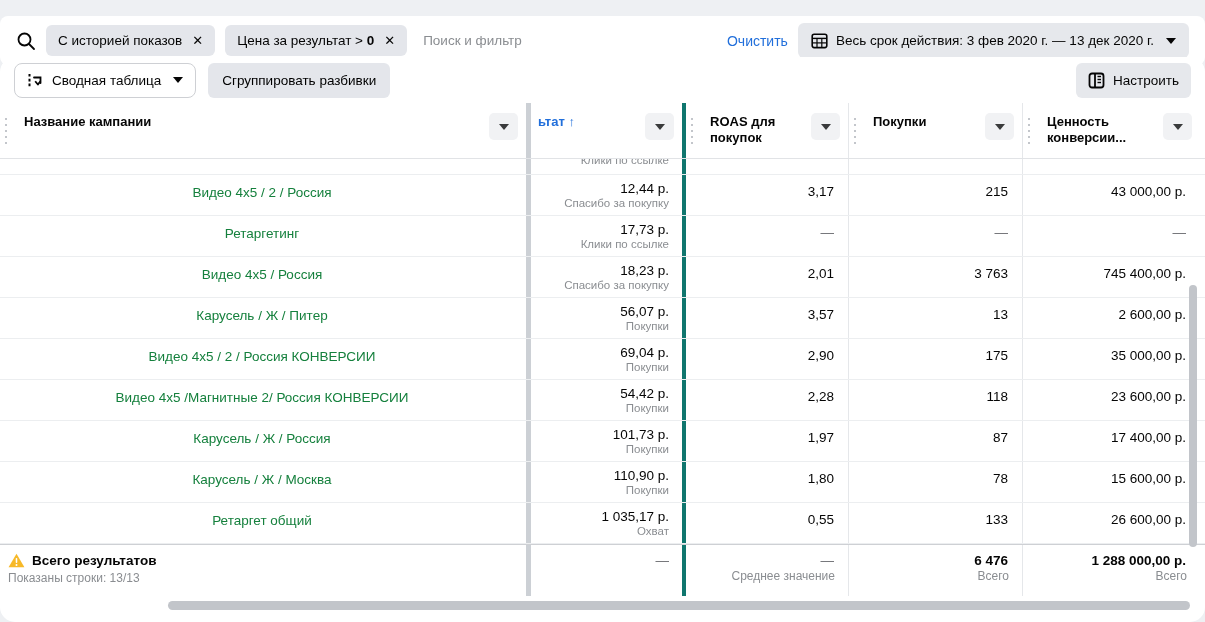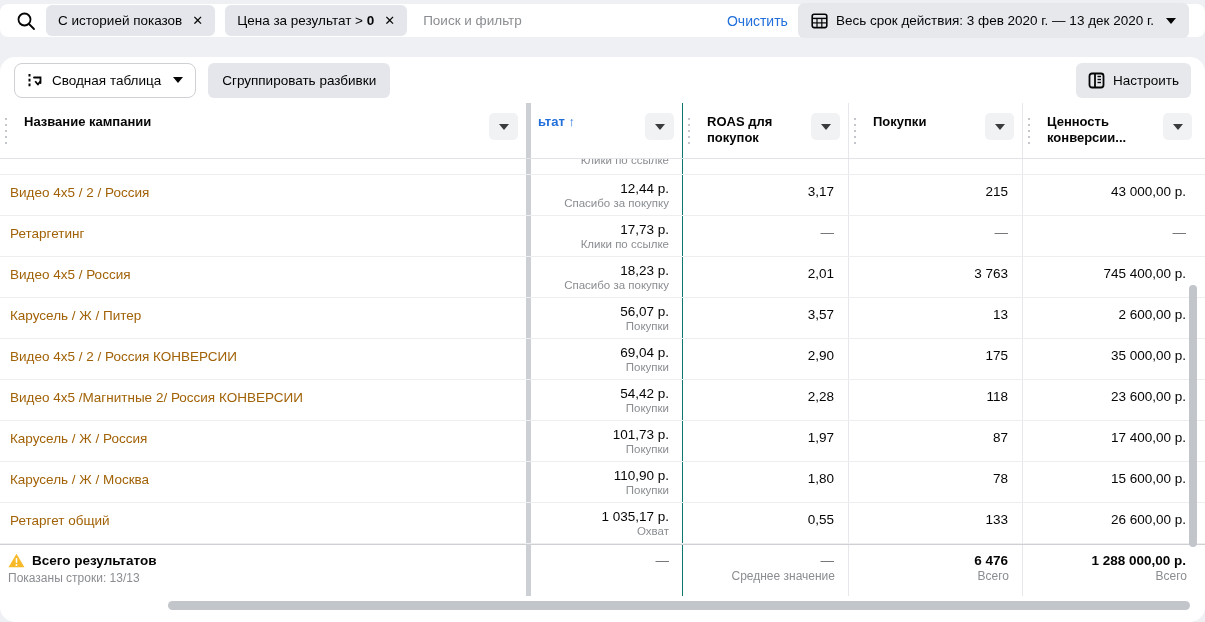--- a/index.html
+++ b/index.html
@@ -1,20 +1,20 @@
 <!DOCTYPE html>
 <html><head>
 <meta charset="utf-8">
 <style>
   * { box-sizing: border-box; margin: 0; padding: 0; }
   html,body { width:1205px; height:622px; overflow:hidden; }
   body { background:#eef0f3; font-family:"Liberation Sans","DejaVu Sans",sans-serif; color:#050505; position:relative; }
 
   
-  .filter-bar { position:absolute; top:4px; left:0; width:1205px; height:33px; background:#fff; border-radius:8px;
+  .filter-bar { position:absolute; top:16px; left:0; width:1205px; height:49px; background:#fff; border-radius:8px;
                 display:flex; align-items:center; padding:0 16px; gap:10px; }
   .search-icon { flex:0 0 auto; display:flex; }
   .chip { display:flex; align-items:center; gap:10px; background:#e4e6eb; border-radius:6px; height:31px;
           padding:0 12px; font-size:13.5px; color:#050505; white-space:nowrap; cursor:pointer; }
   .chip b { font-weight:700; }
   .chip .x { font-size:13px; color:#050505; line-height:1; }
   .search-ph { color:#8a8d91; font-size:13.5px; margin-left:6px; flex:1 1 auto; }
   .clear-link { color:#216fdb; font-size:14px; white-space:nowrap; cursor:pointer; }
   .date-btn { display:flex; align-items:center; gap:8px; background:#e6e8ec; border-radius:6px; height:35px;
               padding:0 13px; font-size:13.5px; white-space:nowrap; cursor:pointer; }
@@ -30,42 +30,42 @@
   .group-btn { background:#e4e6eb; color:#000000; border:none; border-radius:6px; height:35px; padding:0 14px;
                font-size:13.5px; font-family:inherit; }
   .customize-btn { margin-left:auto; display:flex; align-items:center; gap:8px; background:#e6e8ec;
                    border-radius:6px; height:35px; padding:0 12px; font-size:13.5px; cursor:pointer; }
 
   
   .tbl { position:relative; }
   .tr { display:flex; width:1205px; }
   .c-name  { width:531px; border-right:5px solid #ccd0d5; position:relative; overflow:hidden; }
   .c-cost  { width:151px; position:relative; }
-  .c-roas  { width:166px; border-left:1px solid #0f766e; position:relative; }
+  .c-roas  { width:166px; border-left:4px solid #0f766e; position:relative; }
   .c-purch { width:174px; border-left:1px solid #e5e7ea; position:relative; }
   .c-value { width:178px; border-left:1px solid #e5e7ea; position:relative; }
 
   .thead { height:56px; border-bottom:1px solid #e1e3e6; }
   .th { font-weight:700; font-size:13px; padding-top:11px; }
   .th .lbl { display:block; padding-left:24px; padding-right:44px; line-height:1.25; }
   .c-cost .lbl { padding-left:7px; color:#216fdb; }
   .sort-arrow { color:#216fdb; font-weight:700; }
   .drag-dots { position:absolute; left:4px; top:13px; width:4px; height:28px;
                background-image:radial-gradient(circle,#c3c6cb 1.1px,transparent 1.3px);
                background-size:4px 6px; background-repeat:repeat-y; cursor:grab; }
   .hdr-caret { position:absolute; right:8px; top:10px; width:29px; height:27px; background:#f1f2f4;
                border-radius:5px; display:flex; align-items:center; justify-content:center; cursor:pointer; }
   .hdr-caret .caret-down { margin:0; border-top-color:#3a3b3c; }
 
   .partial { height:16px; border-bottom:1px solid #eceef0; overflow:hidden; }
   .partial .sub { margin-top:-6px; }
 
   .row { height:41px; border-bottom:1px solid #eceef0; }
-  .name-link { display:block; padding:10px 12px 0 10px; font-size:13.5px; color:#a16207; white-space:nowrap;
-               overflow:hidden; text-overflow:ellipsis; cursor:pointer; }
+  .name-link { display:block; padding:10px 12px 0 10px; font-size:13.5px; color:#15803d; white-space:nowrap;
+               overflow:hidden; text-overflow:ellipsis; cursor:pointer;text-align:center; }
   .num { display:block; text-align:right; font-size:13.5px; padding:9px 14px 0 0; white-space:nowrap; }
   .c-cost .num { padding-top:6px; padding-right:13px; }
   .sub { display:block; text-align:right; font-size:11.5px; color:#8a8d91; padding:1px 13px 0 0; white-space:nowrap; }
   .muted { color:#65676b; }
 
   .tfoot { height:52px; border-top:1px solid #ced0d4; }
   .foot-title { display:flex; align-items:center; gap:7px; padding:8px 0 0 8px; font-size:13.5px; font-weight:700; }
   .foot-rows { padding:3px 0 0 8px; font-size:12px; color:#8a8d91; }
   .tfoot .num { font-weight:700; padding-top:8px; }
   .tfoot .num.muted { font-weight:400; }

